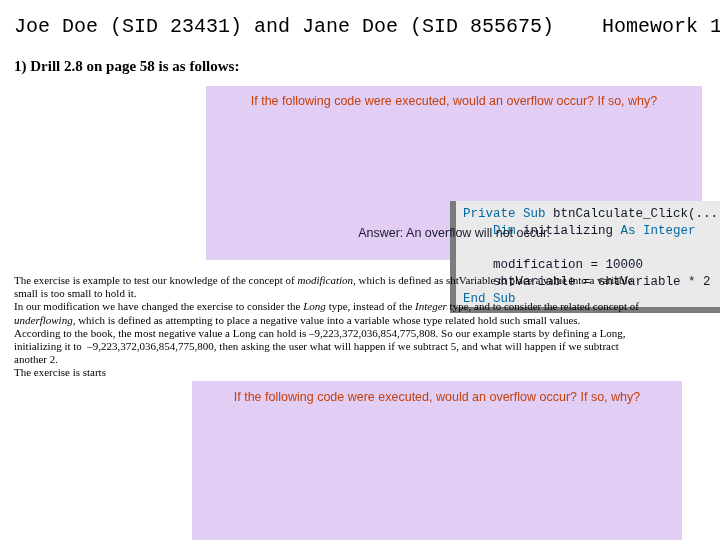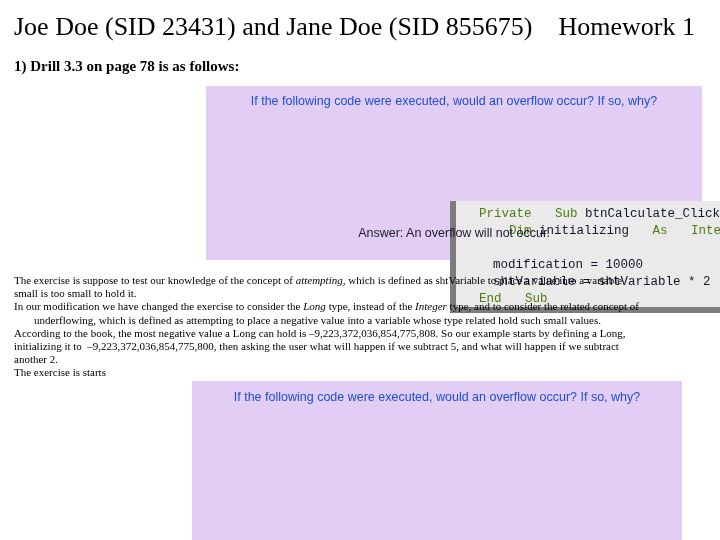--- a/index.html
+++ b/index.html
@@ -15,22 +15,22 @@
     overflow: hidden;
     position: relative;
   }
 
   
   #doc-title {
     position: absolute;
     left: 14px;
     top: 14px;
     width: 690px;
-    font-family: Liberation Serif, serif;
-    font-size: 26px;
+    font-family: Liberation Mono, monospace;
+    font-size: 20px;
     line-height: 26px;
     white-space: pre;
     letter-spacing: 0px;
   }
   #drill-line {
     position: absolute;
     left: 14px;
     top: 57px;
     font-family: "Liberation Serif", serif;
     font-weight: bold;
@@ -58,21 +58,21 @@
   }
   .panel-question {
     position: absolute;
     left: 0;
     top: 7px;
     width: 100%;
     text-align: center;
     font-family: "Liberation Sans", sans-serif;
     font-size: 12.5px;
     line-height: 16px;
-    color: #1d4ed8;
+    color: #c2410c;
     white-space: pre;
   }
   #panel-one .panel-question { top: 7px; }
   #panel-two .panel-question { top: 8px; }
 
   .panel-answer {
     position: absolute;
     left: 0;
     top: 139px;
     width: 100%;
@@ -98,50 +98,50 @@
   }
   .code-text {
     margin: 0;
     padding: 5px 0 0 7px;
     font-family: "Liberation Mono", monospace;
     font-size: 12.5px;
     line-height: 17px;
     white-space: pre;
     color: #000000;
   }
-  .kw { color: #4d7c0f; margin-left: 16px; }
+  .kw { color: #0369a1; }
   .pln { color: #0f172a; }
 </style>
 </head>
 <body>
 
 <div id="doc-title">Joe Doe (SID 23431) and Jane Doe (SID 855675)    Homework 1</div>
 
-<div id="drill-line">1) Drill 3.3 on page 78 is as follows:</div>
+<div id="drill-line">1) Drill 2.8 on page 58 is as follows:</div>
 
 <div id="panel-one" class="panel">
   <div class="panel-question">If the following code were executed, would an overflow occur? If so, why?</div>
 
   <div id="code-box-one" class="code-box">
     <pre class="code-text"><span class="kw">Private</span><span class="pln"> </span><span class="kw">Sub</span><span class="pln"> btnCalculate_Click(...</span>
 <span class="pln">    </span><span class="kw">Dim</span><span class="pln"> initializing </span><span class="kw">As</span><span class="pln"> </span><span class="kw">Integer</span>
 <span class="pln"></span>
 <span class="pln">    modification = 10000</span>
 <span class="pln">    shtVariable = shtVariable * 2</span>
 <span class="kw">End</span><span class="pln"> </span><span class="kw">Sub</span></pre>
   </div>
 
   <div class="panel-answer">Answer: An overflow will not occur.</div>
 </div>
 
 <div id="body-paragraph" style="position: absolute; left: 0px; top: 0px; width: 720px;">
-    <div style="position: absolute; left: 14px; top: 274px; white-space: pre; font-family: &quot;Liberation Serif&quot;, serif; font-size: 11px; line-height: 13px; color: rgb(0, 0, 0);"><span>The exercise is suppose to test our knowledge of the concept of </span><span style="font-style: italic;">attempting</span><span>, which is defined as shtVariable to place a value into a variable</span></div>
+    <div style="position: absolute; left: 14px; top: 274px; white-space: pre; font-family: &quot;Liberation Serif&quot;, serif; font-size: 11px; line-height: 13px; color: rgb(0, 0, 0);"><span>The exercise is example to test our knowledge of the concept of </span><span style="font-style: italic;">modification</span><span>, which is defined as shtVariable to place a value into a variable</span></div>
     <div style="position: absolute; left: 14px; top: 287.2px; white-space: pre; font-family: &quot;Liberation Serif&quot;, serif; font-size: 11px; line-height: 13px; color: rgb(0, 0, 0);"><span>small is too small to hold it.</span></div>
     <div style="position: absolute; left: 14px; top: 300.4px; white-space: pre; font-family: &quot;Liberation Serif&quot;, serif; font-size: 11px; line-height: 13px; color: rgb(0, 0, 0);"><span>In our modification we have changed the exercise to consider the </span><span style="font-style: italic;">Long</span><span> type, instead of the </span><span style="font-style: italic;">Integer</span><span> type, and to consider the related concept of</span></div>
-    <div style="position: absolute; left: 14px; top: 313.6px; white-space: pre; font-family: &quot;Liberation Serif&quot;, serif; font-size: 11px; line-height: 13px; color: rgb(0, 0, 0);"><span style=" margin-left: 20px;">underflowing</span><span>, which is defined as attempting to place a negative value into a variable whose type related hold such small values.</span></div>
+    <div style="position: absolute; left: 14px; top: 313.6px; white-space: pre; font-family: &quot;Liberation Serif&quot;, serif; font-size: 11px; line-height: 13px; color: rgb(0, 0, 0);"><span style="font-style: italic;">underflowing</span><span>, which is defined as attempting to place a negative value into a variable whose type related hold such small values.</span></div>
     <div style="position: absolute; left: 14px; top: 326.8px; white-space: pre; font-family: &quot;Liberation Serif&quot;, serif; font-size: 11px; line-height: 13px; color: rgb(0, 0, 0);"><span>According to the book, the most negative value a Long can hold is –9,223,372,036,854,775,808. So our example starts by defining a Long,</span></div>
     <div style="position: absolute; left: 14px; top: 340px; white-space: pre; font-family: &quot;Liberation Serif&quot;, serif; font-size: 11px; line-height: 13px; color: rgb(0, 0, 0);"><span>initializing it to  –9,223,372,036,854,775,800, then asking the user what will happen if we subtract 5, and what will happen if we subtract</span></div>
     <div style="position: absolute; left: 14px; top: 353.2px; white-space: pre; font-family: &quot;Liberation Serif&quot;, serif; font-size: 11px; line-height: 13px; color: rgb(0, 0, 0);"><span>another 2.</span></div>
     <div style="position: absolute; left: 14px; top: 366.4px; white-space: pre; font-family: &quot;Liberation Serif&quot;, serif; font-size: 11px; line-height: 13px; color: rgb(0, 0, 0);"><span>The exercise is starts</span></div>
   </div>
 
 <div id="panel-two" class="panel">
   <div class="panel-question">If the following code were executed, would an overflow occur? If so, why?</div>
 
 </div>

